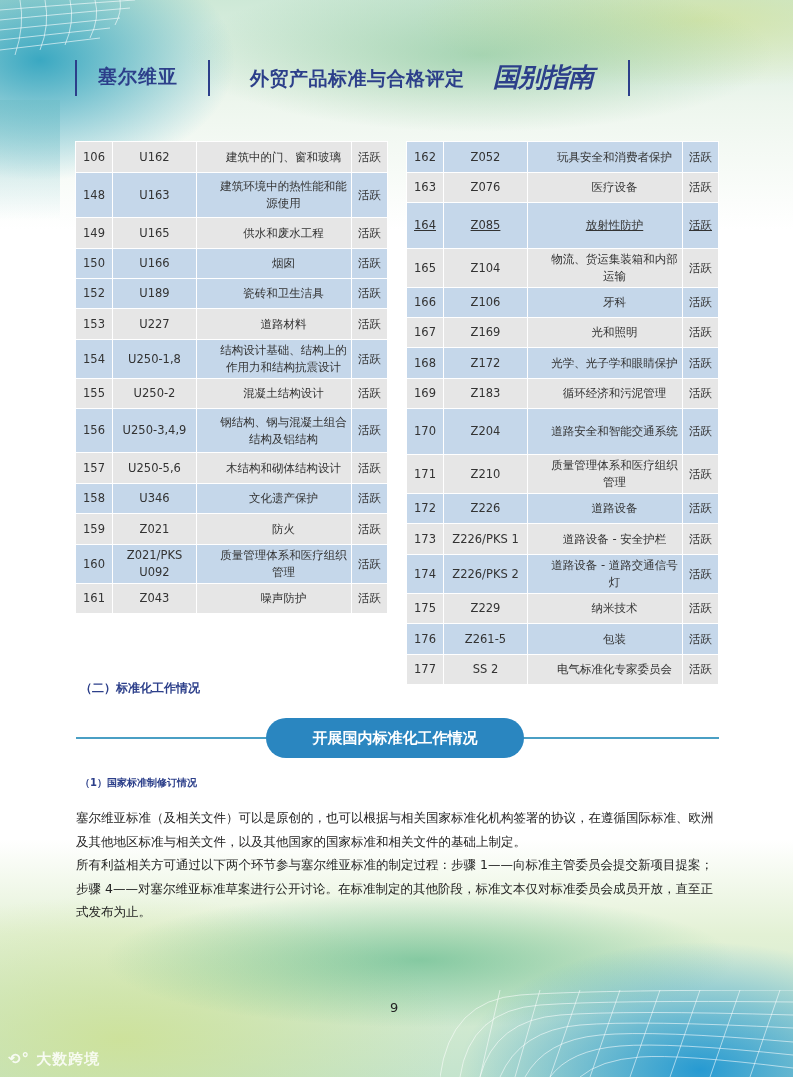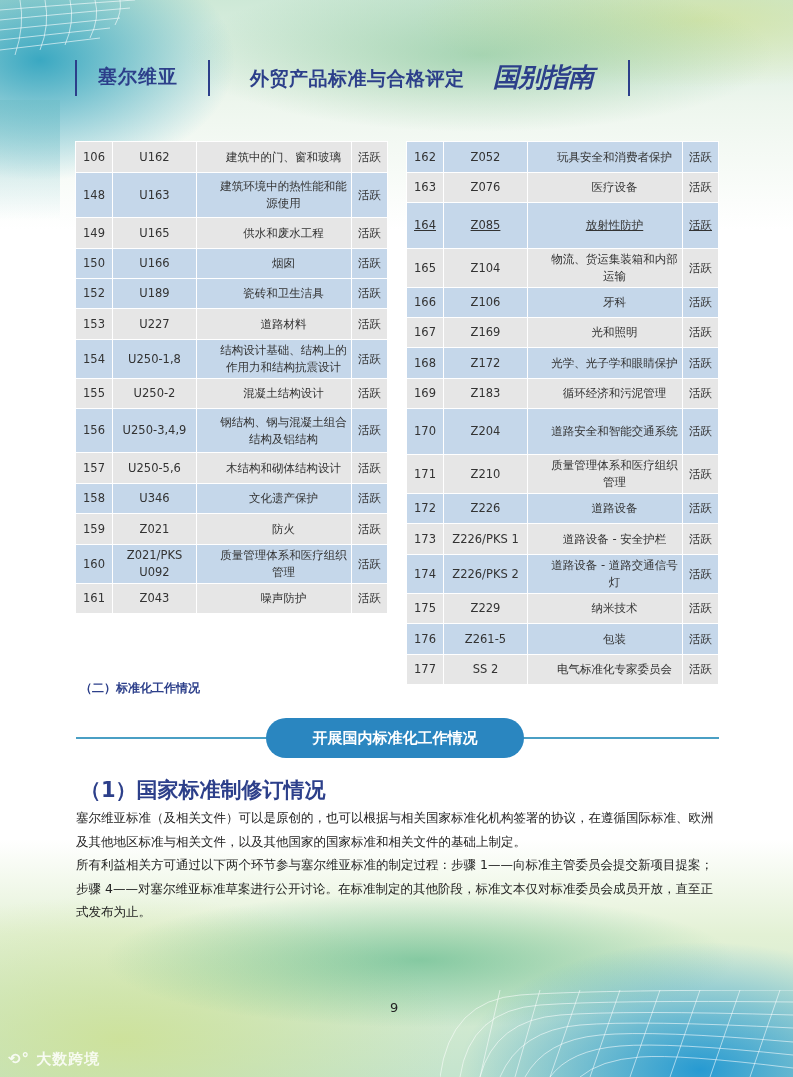--- a/index.html
+++ b/index.html
@@ -64,21 +64,21 @@
   }
   .pill-line {
     position:absolute; left:76px; top:737px; width:643px; height:2px; background:#4a9fc4;
   }
   .pill {
     position:absolute; left:266px; top:718px; width:258px; height:40px;
     border-radius:20px; background:#2a86c0; color:#fff; font-size:15px; font-weight:bold;
     display:flex; align-items:center; justify-content:center;
   }
   .sub-heading {
-    position:absolute; left:80px; top:776px; font-size:21px; font-weight:bold; color:#2c3f8a;
+    position:absolute; left:80px; top:776px; font-size:10px; font-weight:bold; color:#2c3f8a;
   }
   .para {
     position:absolute; left:76px; width:645px; font-size:12.5px; color:#222; line-height:23.5px;
     margin:0;
   }
   .page-num {
     position:absolute; left:390px; top:1000px; font-size:13px; color:#222;
   }
   .watermark {
     position:absolute; left:8px; top:1050px; font-size:15px; color:rgba(255,255,255,0.85);

